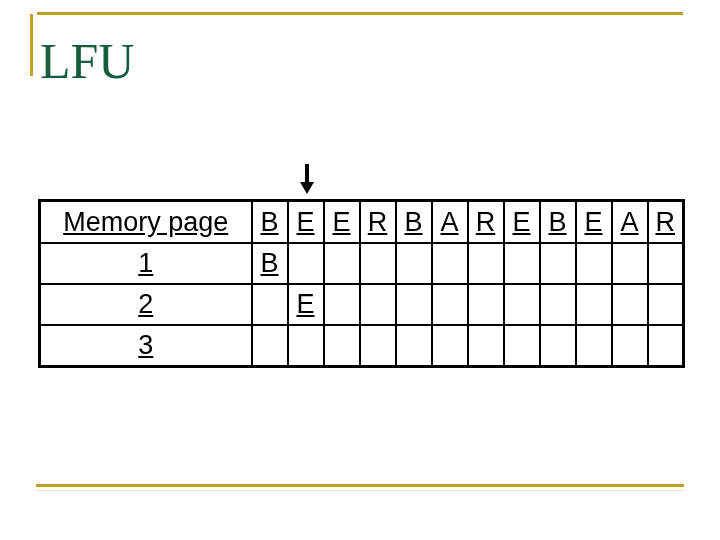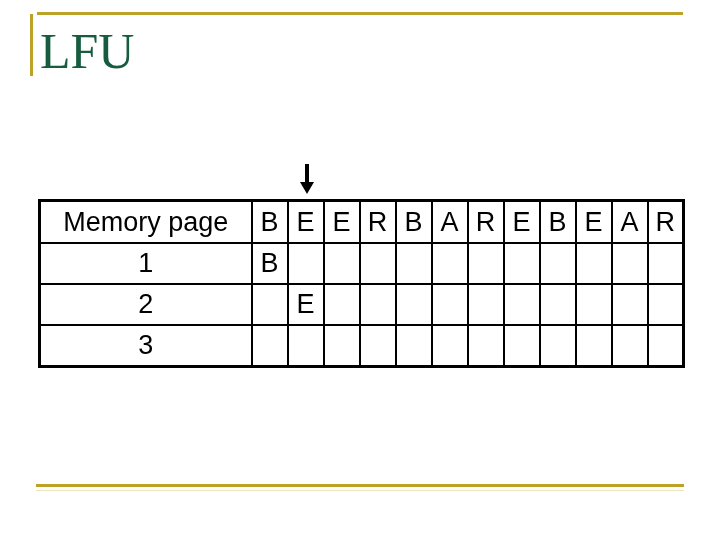--- a/index.html
+++ b/index.html
@@ -12,37 +12,38 @@
   }
   
   .gold-line{position:absolute;background:var(--gold,#BCA227);}
   .line-top{left:37px;top:12px;width:646px;height:3px;}
   .line-left{left:30px;top:14px;width:3px;height:62px;}
   .line-bottom{left:36px;top:484px;width:648px;height:3px;}
   .line-bottom-faint{left:36px;top:490px;width:648px;height:1px;background:#EDE5BE;}
 
   
   .slide-title{
-    position:absolute;left:40px;top:26px;
+    position:absolute;left:40px;top:36px;
     font-family:"Liberation Serif", serif;
     font-size:50px;line-height:1;
     color:var(--green,#175C3E);
     letter-spacing:0px;
   }
 
   
   .step-arrow{position:absolute;top:164px;width:16px;height:30px;}
 
   
   .table-wrap{position:absolute;left:38px;top:199px;}
   table.mem{
     border-collapse:collapse;
     table-layout:fixed;
     width:552px;
     border:3px solid var(--grid,#000);
+    text-decoration:underline;
   }
   table.mem td{
     border:2px solid var(--grid,#000);
     padding:0;margin:0;
     text-align:center;vertical-align:middle;
     font-size:27px;line-height:1;
     color:#000;
     overflow:hidden;white-space:nowrap;
   }
   tr.hdr td{height:40px;}

